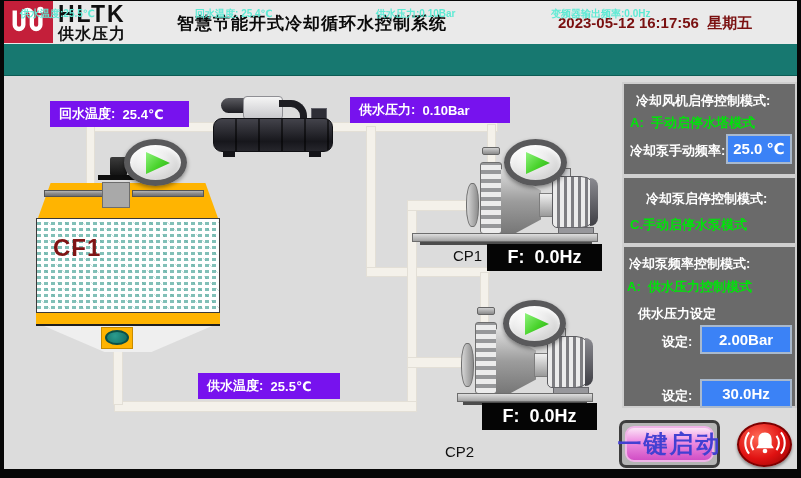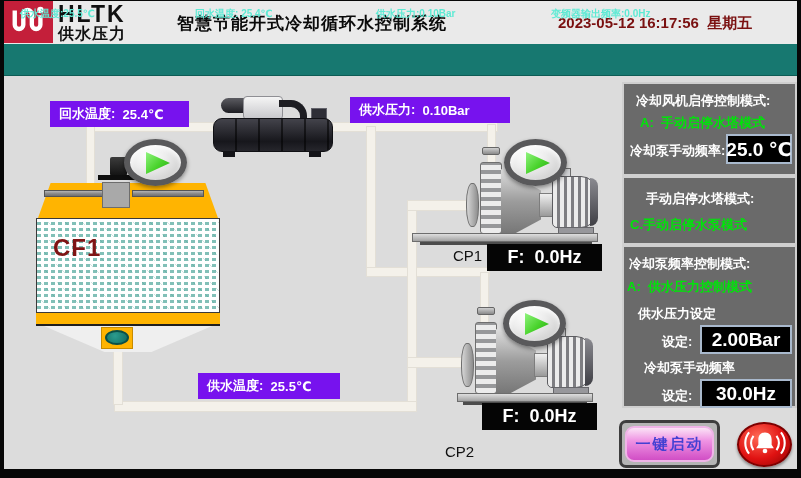--- a/index.html
+++ b/index.html
@@ -74,29 +74,29 @@
   .pm-base{background:linear-gradient(#dedede,#a2a2a2);border:1px solid #6d6d6d;box-sizing:border-box;}
   .pm-shadow{background:#4c4c4c;}
   .pumpid{z-index:4;font-size:15px;color:#111;}
   .fbox{z-index:4;background:#050505;color:#fff;font-weight:bold;font-size:18px;
     display:flex;align-items:center;justify-content:center;white-space:pre;}
   
   .psec{z-index:5;background:#6a6a6a;border:2px solid #cfcfcf;box-sizing:border-box;}
   .ptitle{color:#fff;font-size:13px;font-weight:bold;white-space:pre;}
   .pmode{color:#00e40a;font-size:13px;font-weight:bold;white-space:pre;cursor:pointer;}
   .pfield{color:#fff;font-size:13px;font-weight:bold;white-space:pre;}
-  .bluebox{background:#000000;border:2px solid #a9b9cd;color:#fff;font-size:19px;font-weight:bold;
+  .bluebox{background:#3b82f6;border:2px solid #a9b9cd;color:#fff;font-size:15px;font-weight:bold;
     display:flex;align-items:center;justify-content:center;box-sizing:border-box;white-space:pre;cursor:pointer;}
   
   .startframe{z-index:6;background:#b5b5b5;border:3px solid #3d3d3d;border-radius:7px;box-sizing:border-box;}
   .startbtn{position:absolute;left:3px;top:3px;width:89px;height:36px;border-radius:9px;
     background:linear-gradient(180deg,#fbe3f6 0%,#ef93e3 40%,#d14ec5 100%);
     border:2px solid #f0b4e8;box-sizing:border-box;
     display:flex;align-items:center;justify-content:center;
-    color:#4340d2;font-size:15px;font-weight:bold;letter-spacing:2px;cursor:pointer;white-space:pre;}
+    color:#4340d2;font-size:24px;font-weight:bold;letter-spacing:2px;cursor:pointer;white-space:pre;}
   .alarmbtn{z-index:6;width:55px;height:45px;border-radius:50%;
     background:radial-gradient(ellipse at 38% 32%,#ff6a55 0%,#e01212 55%,#8e0202 100%);
     border:2px solid #7d0000;box-shadow:0 2px 3px rgba(0,0,0,.4);box-sizing:border-box;cursor:pointer;
     display:flex;align-items:center;justify-content:center;}
 </style>
 </head>
 <body>
 
 <div class="screen">
 
@@ -206,37 +206,36 @@
     <div class="abs pm-cap" style="left:190px;top:40px;width:8px;height:48px;"></div>
     <div class="abs pm-foot" style="left:158px;top:89px;width:36px;height:7px;"></div>
     <div class="abs pm-base" style="left:62px;top:95px;width:136px;height:9px;"></div>
     <div class="abs pm-shadow" style="left:68px;top:104px;width:124px;height:3px;"></div>
   </div>
   <div class="abs pumpid" style="left:445px;top:407px;margin-top:36px;">CP2</div>
   <div class="abs fbox" style="left:482px;top:403px;width:115px;height:27px;">F:  0.0Hz</div>
 
   <div class="abs psec" style="left:622px;top:82px;width:175px;height:94px;">
     <div class="abs ptitle" style="left:12px;top:8px;">冷却风机启停控制模式:</div>
-    <div class="abs pmode" style="left:16px;top:30px;">A:  手动启停水塔模式</div>
+    <div class="abs pmode" style="left:6px;top:30px;">A:  手动启停水塔模式</div>
     <div class="abs pfield" style="left:6px;top:58px;">冷却泵手动频率:</div>
     <div class="abs bluebox" style="left:102px;top:50px;width:66px;height:30px;">25.0 ℃</div>
   </div>
 
   <div class="abs psec" style="left:622px;top:176px;width:175px;height:69px;">
-    <div class="abs ptitle" style="left:22px;top:12px;">手动启停水塔模式:</div>
+    <div class="abs ptitle" style="left:22px;top:12px;">冷却泵启停控制模式:</div>
     <div class="abs pmode" style="left:6px;top:38px;">C.手动启停水泵模式</div>
   </div>
 
   <div class="abs psec" style="left:622px;top:245px;width:175px;height:163px;">
     <div class="abs pmode" style="left:3px;top:31px;">A:  供水压力控制模式</div>
     <div class="abs ptitle" style="left:5px;top:8px;">冷却泵频率控制模式:</div>
     <div class="abs pfield" style="left:14px;top:58px;">供水压力设定</div>
     <div class="abs pfield" style="left:38px;top:86px;">设定:</div>
     <div class="abs bluebox" style="left:76px;top:78px;width:92px;height:29px;">2.00Bar</div>
-    <div class="abs pfield" style="left:20px;top:112px;">冷却泵手动频率</div>
     <div class="abs pfield" style="left:38px;top:140px;">设定:</div>
     <div class="abs bluebox" style="left:76px;top:132px;width:92px;height:29px;">30.0Hz</div>
   </div>
 
   <div class="abs startframe" style="left:619px;top:420px;width:101px;height:48px;">
     <div class="startbtn">一键启动</div>
   </div>
   <div class="abs alarmbtn" style="left:737px;top:422px;">
     <span>
       <svg width="46" height="36" viewBox="0 0 52 40">

